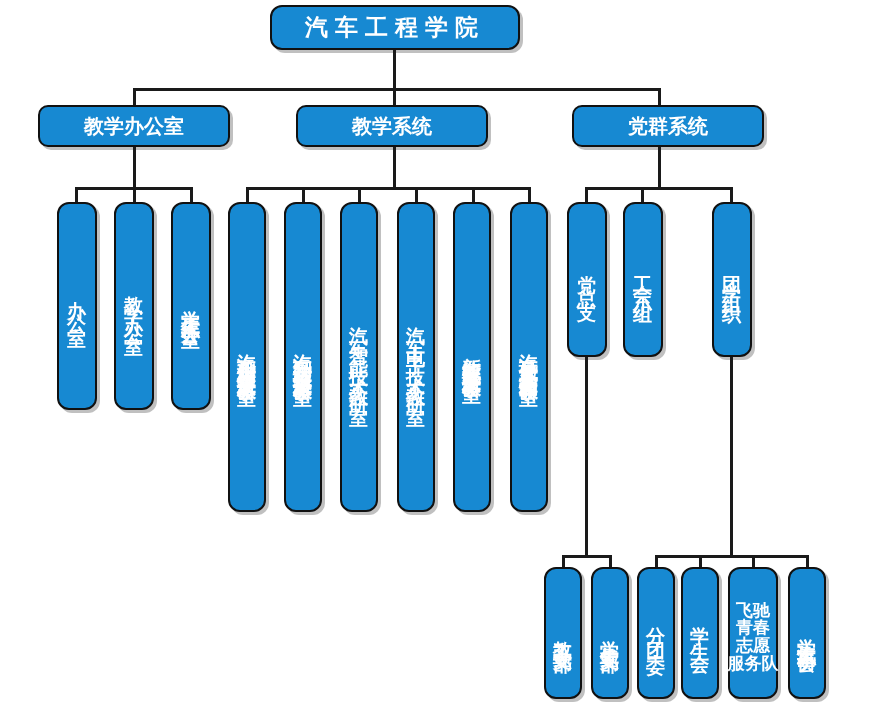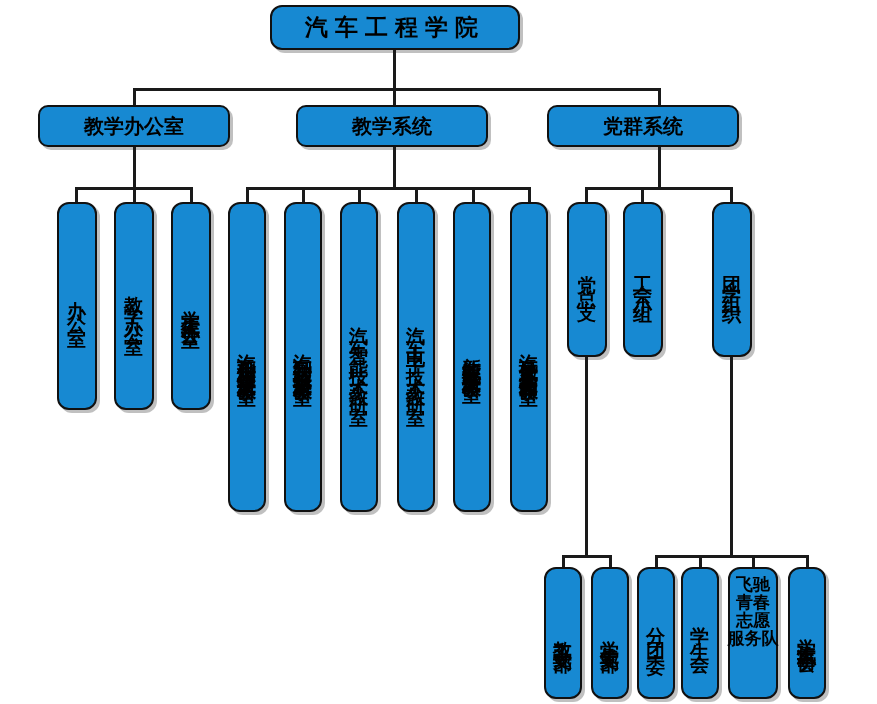--- a/index.html
+++ b/index.html
@@ -27,21 +27,21 @@
   .conn.v { width: 3px; }
   .conn.h { height: 3px; }
 
   
   .node {
     position: absolute;
     box-sizing: border-box;
     background: #1789d2;
     border: 2px solid #111111;
     border-radius: 10px;
-    color: #000000;
+    color: #ffffff;
     box-shadow: 3px 3px 0 rgba(140,140,140,0.55);
     display: flex;
     align-items: center;
     justify-content: center;
     text-align: center;
     line-height: 1.0;
     font-weight: bold;
     letter-spacing: 0;
   }
 
@@ -70,24 +70,24 @@
   .node.vert.loose {
     letter-spacing: 14px;
   }
   .node.vert.medium {
     letter-spacing: 10px;
   }
 
   
   .node.stacked {
     flex-direction: column;
-    justify-content: flex-start;
+    justify-content: flex-end;
     font-size: 17px;
     border-radius: 12px;
-    padding: 7px 0;
+    padding: 24px 0;
   }
   .node.stacked .seg {
     display: block;
     white-space: nowrap;
     line-height: 1.05;
   }
 </style>
 </head>
 <body>
 
@@ -100,21 +100,21 @@
   <div class="conn h" style="left:133px; top:88px; width:528px; height:3px;"></div>
 
   <div class="conn v" style="left:133px; top:88px; width:3px; height:20px;"></div>
   <div class="conn v" style="left:393px; top:88px; width:3px; height:20px;"></div>
   <div class="conn v" style="left:658px; top:88px; width:3px; height:20px;"></div>
 
   <div class="node horiz" style="left:38px; top:105px; width:192px; height:42px;">教学办公室</div>
 
   <div class="node horiz" style="left:296px; top:105px; width:192px; height:42px;">教学系统</div>
 
-  <div class="node horiz" style="left:547px; top:105px; width:192px; height:42px;">党群系统</div>
+  <div class="node horiz" style="left:572px; top:105px; width:192px; height:42px;">党群系统</div>
 
   <div class="conn v" style="left:133px; top:147px; width:3px; height:40px;"></div>
   <div class="conn h" style="left:75px; top:187px; width:118px; height:3px;"></div>
   <div class="conn v" style="left:75px; top:187px; width:3px; height:16px;"></div>
   <div class="conn v" style="left:133px; top:187px; width:3px; height:16px;"></div>
   <div class="conn v" style="left:190px; top:187px; width:3px; height:16px;"></div>
 
   <div class="node vert loose" style="left:57px; top:202px; width:40px; height:208px;">办公室</div>
 
   <div class="node vert medium" style="left:114px; top:202px; width:40px; height:208px;">教学办公室</div>

